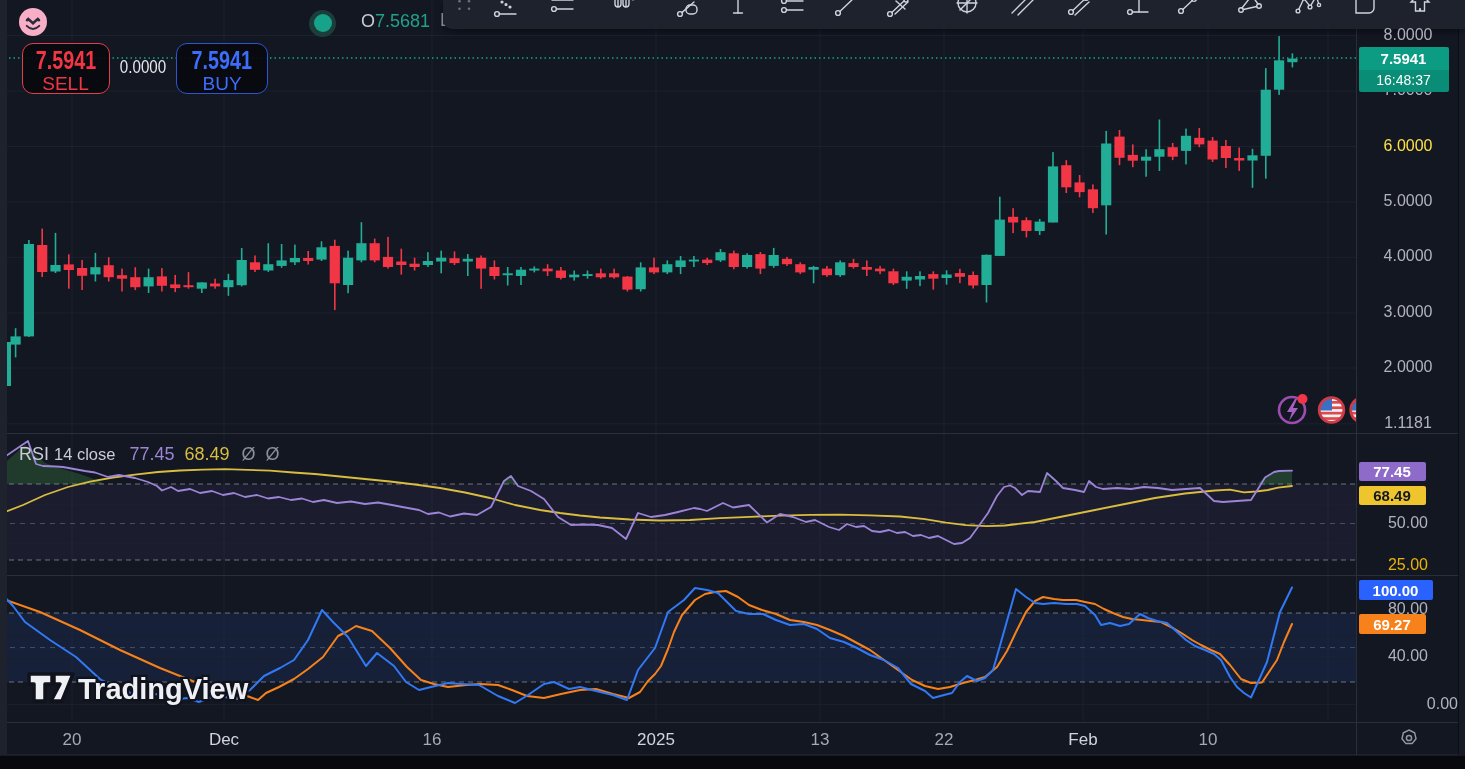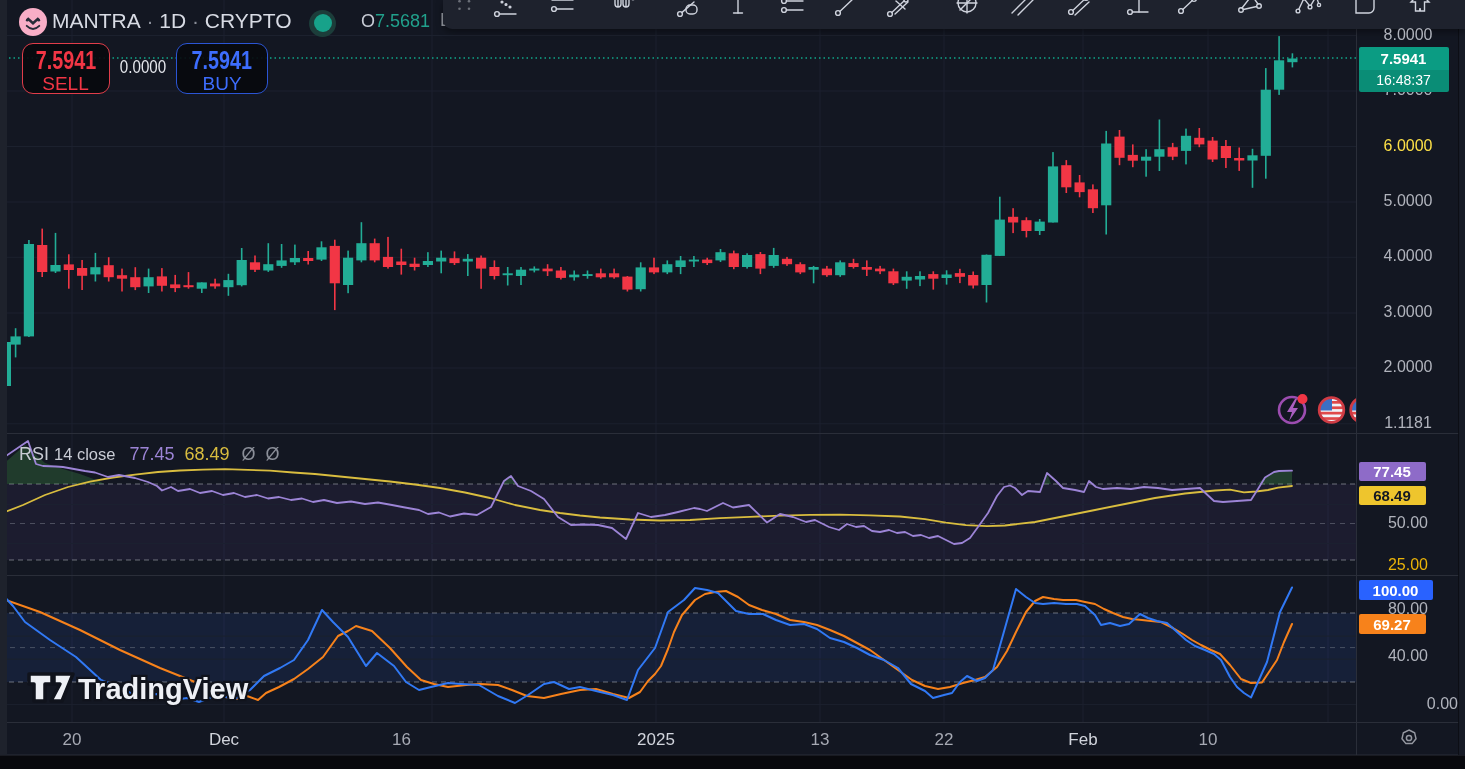--- a/index.html
+++ b/index.html
@@ -284,21 +284,20 @@
 </svg>
 <div class="r" style="left:0;top:0;width:6.5px;height:755px;background:#1e222c"></div>
 
 <div class="r" style="left:19px;top:8px;width:28px;height:28px;border-radius:50%;background:#f9aec7"></div>
 <svg class="r" style="left:19px;top:8px" width="28" height="28" viewBox="0 0 29 29">
 <path d="M9.5,9.5 l5,4.5 5,-4.5 l1.8,2 -6.8,6 -6.8,-6 z" fill="#262b38"></path>
 <circle cx="8.6" cy="12.6" r="1.5" fill="#262b38"></circle>
       <circle cx="20.4" cy="12.6" r="1.5" fill="#262b38"></circle>
 <path d="M8,18.5 q6.5,6.5 13,0" stroke="#262b38" stroke-width="2" fill="none" stroke-linecap="round"></path>
 </svg>
-<div class="r" style="left:52px;top:9px;font-size:21px;font-weight:500;color:#d8dbe4;letter-spacing:0px">MANTRA&nbsp;<span style="color:#8a8e99">·</span>&nbsp;1D&nbsp;<span style="color:#8a8e99">·</span>&nbsp;CRYPTO</div>
 <div class="r" style="left:309px;top:9.5px;width:27px;height:27px;border-radius:50%;background:#1c3d3a"></div>
 <div class="r" style="left:313.5px;top:14px;width:18px;height:18px;border-radius:50%;background:#17a28a"></div>
 <div class="r" style="left:361px;top:11px;font-size:18px;color:#c8ccd6">O<span style="color:#21a18c">7.5681</span></div>
 <div class="r" style="left:440px;top:10px;font-size:18px;color:#9b9fa8">L</div>
 
 <div class="r" style="left:21.5px;top:42.5px;width:88px;height:51px;border:1.5px solid #e13d4a;border-radius:11px;background:rgba(8,10,14,0.92);text-align:center;color:#f23645">
 <div style="font-size:26px;font-weight:700;line-height:27px;margin-top:3px;transform:scaleX(0.76)">7.5941</div>
       <div style="font-size:19px;line-height:19px">SELL</div>
     </div>
 <div class="r" style="left:115px;top:57px;width:56px;text-align:center;font-size:18px;color:#e6e8ee;transform:scaleX(0.84)">0.0000</div>
@@ -441,21 +440,21 @@
 <div class="r" style="left:1358.5px;top:47px;width:90px;height:45px;border-radius:2px;overflow:hidden;color:#fff;text-align:center">
 <div style="height:23px;background:#0b9c83;font-size:15px;font-weight:700;line-height:23px">7.5941</div>
 <div style="height:22px;background:#0a8d76;font-size:14px;line-height:21px">16:48:37</div>
     </div>
 <div style="position:absolute;left:1358.5px;top:462px;width:67px;height:19px;border-radius:2px;background:#8e6bc8;color:#fff;font-size:15px;font-weight:600;display:flex;align-items:center;justify-content:center">77.45</div>
     <div style="position:absolute;left:1358.5px;top:486px;width:67px;height:19px;border-radius:2px;background:#eec52d;color:#131722;font-size:15px;font-weight:600;display:flex;align-items:center;justify-content:center">68.49</div>
     <div style="position:absolute;left:1358.5px;top:580px;width:74px;height:20px;border-radius:2px;background:#2962ff;color:#fff;font-size:15px;font-weight:600;display:flex;align-items:center;justify-content:center">100.00</div>
     <div style="position:absolute;left:1358.5px;top:614px;width:67px;height:20px;border-radius:2px;background:#f7821b;color:#fff;font-size:15px;font-weight:600;display:flex;align-items:center;justify-content:center">69.27</div>
 <div style="position:absolute;left:32px;top:730px;width:80px;text-align:center;font-size:17px;color:#a6a9b3">20</div>
     <div style="position:absolute;left:184px;top:730px;width:80px;text-align:center;font-size:17px;color:#d1d4dc">Dec</div>
-    <div style="position:absolute;left:392px;top:730px;width:80px;font-size:17px;color:#a6a9b3">16</div>
+    <div style="position:absolute;left:392px;top:730px;width:80px;text-align:center;font-size:17px;color:#a6a9b3">16</div>
     <div style="position:absolute;left:616px;top:730px;width:80px;text-align:center;font-size:17px;color:#d1d4dc">2025</div>
     <div style="position:absolute;left:780px;top:730px;width:80px;text-align:center;font-size:17px;color:#a6a9b3">13</div>
     <div style="position:absolute;left:904px;top:730px;width:80px;text-align:center;font-size:17px;color:#a6a9b3">22</div>
     <div style="position:absolute;left:1043px;top:730px;width:80px;text-align:center;font-size:17px;color:#d1d4dc">Feb</div>
     <div style="position:absolute;left:1168px;top:730px;width:80px;text-align:center;font-size:17px;color:#a6a9b3">10</div>
 
 <svg class="r" style="left:1398px;top:727px" width="22" height="22" viewBox="0 0 22 22" fill="none" stroke="#9598a1" stroke-width="1.5">
 <path d="M11,3 l5.6,2.7 1.4,6 -3.9,4.9 h-6.2 l-3.9,-4.9 1.4,-6 z"></path>
 <circle cx="11" cy="11" r="2.6"></circle>
 </svg>

